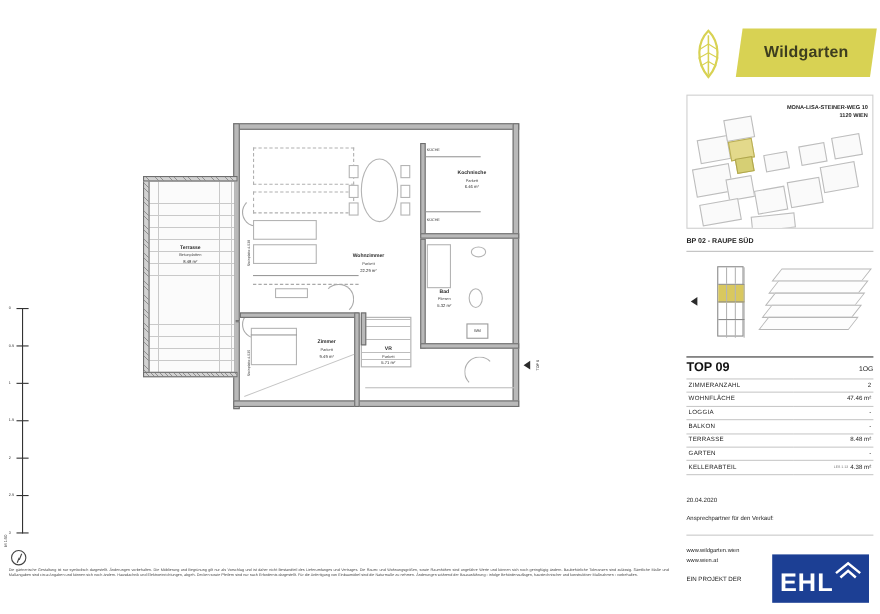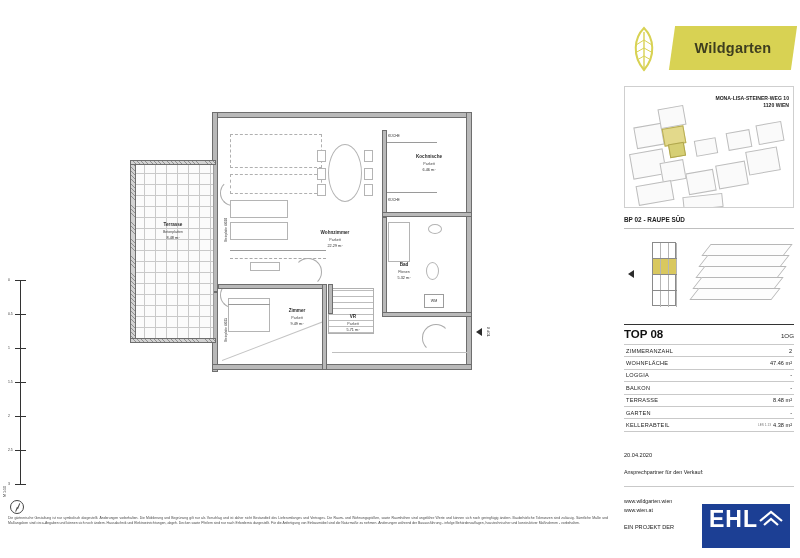--- a/index.html
+++ b/index.html
@@ -314,21 +314,21 @@
 
   
   .ehl {
     position: absolute; right: 10px; bottom: 10px;
     width: 88px; height: 44px;
     background: #1c3f94;
     display: flex; align-items: flex-end; justify-content: flex-start;
   }
   .ehl .txt {
     font-size: 23px; font-weight: bold; color: #ffffff;
-    letter-spacing: 1px; padding: 0 0 15px 7px;
+    letter-spacing: 1px; padding: 0 0 5px 7px;
   }
   .ehl .roof {
     position: absolute; right: 6px; top: 5px;
     width: 26px; height: 22px;
   }
 </style>
 </head>
 <body>
 
 <div id="plan-area">
@@ -526,21 +526,21 @@
     <div class="axo">
       <div class="axo-layer" style="top:0px; left:10px;"></div>
       <div class="axo-layer" style="top:11px; left:7px;"></div>
       <div class="axo-layer" style="top:22px; left:4px;"></div>
       <div class="axo-layer" style="top:33px; left:1px;"></div>
       <div class="axo-layer" style="top:44px; left:-2px;"></div>
     </div>
   </div>
 
   <div class="top-head">
-    <span class="t">TOP 08</span>
+    <span class="t">TOP 09</span>
     <span class="f">1OG</span>
   </div>
 
   <table class="specs">
     <tbody>
         <tr>
       <td class="k">ZIMMERANZAHL</td>
       <td class="v">2</td>
     </tr>
     <tr>

